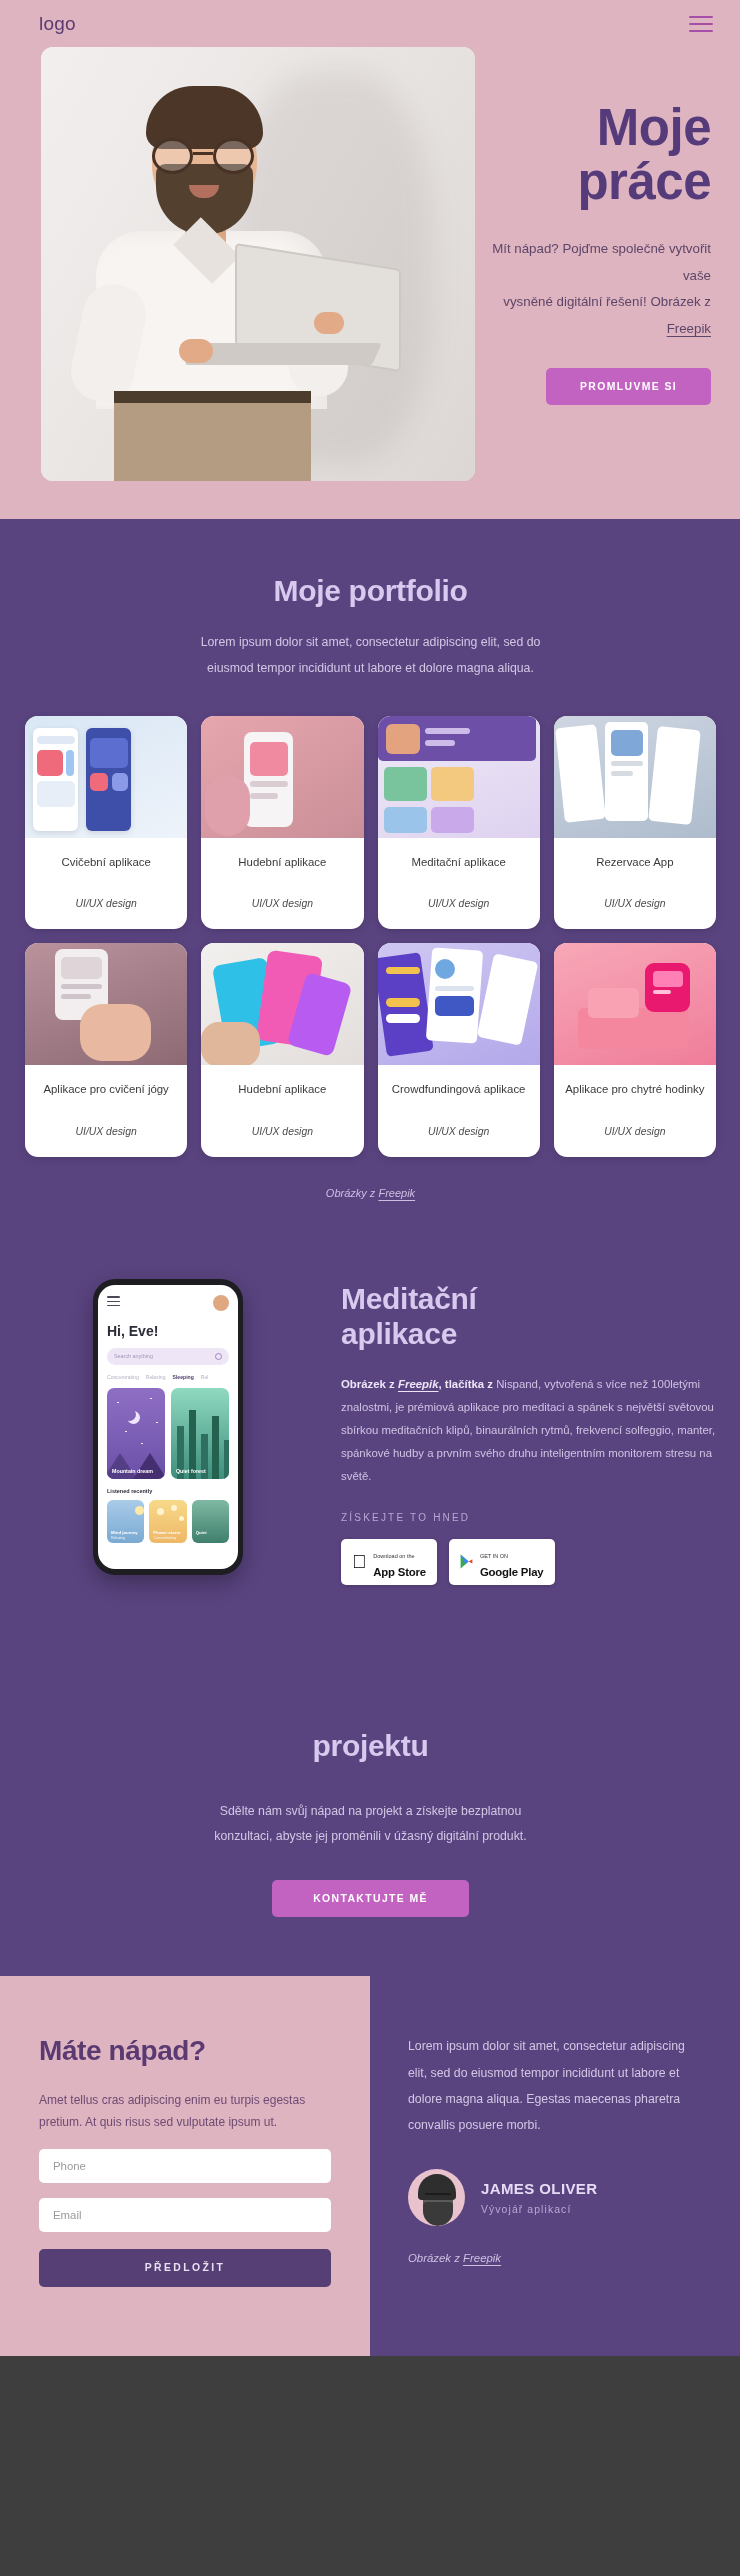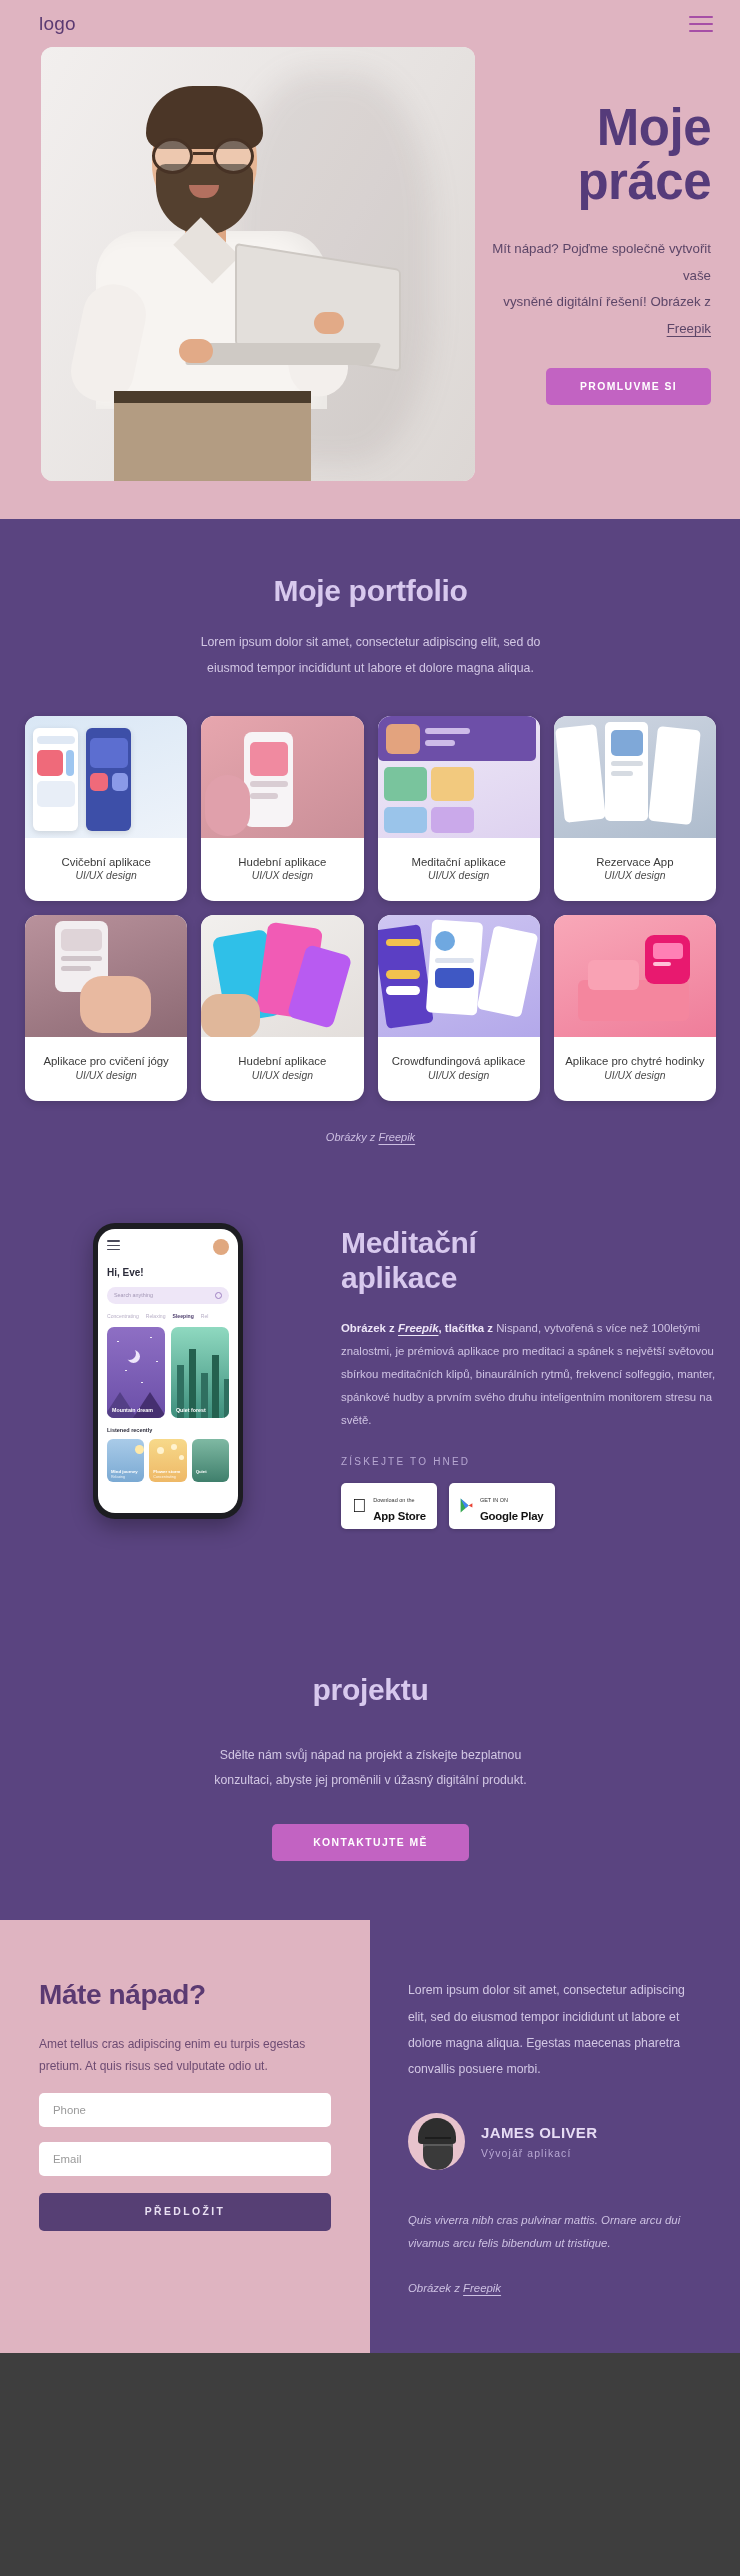--- a/index.html
+++ b/index.html
@@ -108,21 +108,21 @@
   }
   .sec-sub {
     text-align:center; color:#d2c7e4; font-size:12.3px; line-height:2.1;
     max-width:464px; margin:22px auto 0;
   }
   .grid { width:691px; margin:34px auto 0; display:grid; grid-template-columns:repeat(4,1fr); gap:14px; }
   .card { background:#fff; border-radius:13px; overflow:hidden; box-shadow:0 2px 9px rgba(0,0,0,.16); }
   .card-img { height:122px; position:relative; overflow:hidden; }
   .card-body { padding:16px 8px 20px; text-align:center; }
   .card-t { font-size:11.4px; color:#3a3a3a; line-height:1.45; }
-  .card-s { font-size:10.4px; color:#4a4a4a; font-style:italic; margin-top:0; }
+  .card-s { font-size:10.4px; color:#4a4a4a; font-style:italic; margin-top:28px; }
   .credit { text-align:center; color:#cdbfe2; font-size:11px; font-style:italic; margin-top:30px; }
   .credit u { text-decoration:underline; text-underline-offset:3px; }
 
   
   .t1 { background:linear-gradient(160deg,#d9e7f5,#eef3fa); }
   .t1 .mini { position:absolute; background:#fff; border-radius:6px; box-shadow:0 2px 6px rgba(0,0,0,.12); }
   .t2 { background:linear-gradient(150deg,#e7a6ae,#c98f98); }
   .t3 { background:linear-gradient(160deg,#efeaf7,#ded2f0); }
   .t4 { background:linear-gradient(160deg,#cfd6e2,#aebccd); }
   .t5 { background:linear-gradient(160deg,#b9929c,#8d6a74); }
@@ -137,21 +137,21 @@
   .phone-col { width:286px; display:flex; justify-content:center; padding-top:14px; }
   .phone {
     width:150px; height:296px; background:#1d1d22; border-radius:22px; padding:6px 5px;
     box-shadow:0 8px 22px rgba(0,0,0,.32); position:relative;
   }
   .screen { background:#fff; border-radius:17px; height:100%; overflow:hidden; padding:10px 9px; position:relative; }
   .scr-top { display:flex; justify-content:space-between; align-items:center; }
   .scr-burger { width:13px; }
   .scr-burger i { display:block; height:1.6px; background:#4a4a5a; margin-bottom:2.6px; border-radius:2px; }
   .scr-ava { width:16px; height:16px; border-radius:50%; background:#e0a880; }
-  .scr-hi { font-size:10px; font-weight:700; color:#2b2b3a; margin-top:12px; }
+  .scr-hi { font-size:14px; font-weight:700; color:#2b2b3a; margin-top:12px; }
   .scr-search { margin-top:9px; height:17px; background:#eee6f7; border-radius:9px; display:flex; align-items:center; justify-content:space-between; padding:0 7px; }
   .scr-search span { font-size:5.4px; color:#a397b5; }
   .scr-mag { width:7px; height:7px; border:1px solid #a083c4; border-radius:50%; }
   .scr-tabs { display:flex; gap:7px; margin-top:9px; }
   .scr-tabs span { font-size:5.1px; color:#b7aec6; white-space:nowrap; }
   .scr-tabs span.on { color:#4a3a6a; font-weight:700; }
   .scr-cards { display:flex; gap:6px; margin-top:8px; }
   .scr-card { width:61px; height:91px; border-radius:7px; position:relative; overflow:hidden; }
   .sc-a { background:linear-gradient(180deg,#8e6fc4,#6b4fa8); }
   .sc-b { background:linear-gradient(180deg,#8fd9c0,#3e8f7d); }
@@ -534,41 +534,40 @@
       <span>konzultaci, abyste jej proměnili v úžasný digitální produkt.</span>
     </p>
     <div class="cta-btn-wrap">
       <button class="btn-pink2">KONTAKTUJTE MĚ</button>
     </div>
   </section>
 
   <section class="contact">
     <div class="contact-l">
       <h2 class="c-h">Máte nápad?</h2>
-      <p class="c-p">Amet tellus cras adipiscing enim eu turpis egestas pretium. At quis risus sed vulputate odio ut.</p>
+      <p class="c-p">Amet tellus cras adipiscing enim eu turpis egestas pretium. At quis risus sed vulputate ipsum ut.</p>
       <input class="field" type="text" placeholder="Phone" style="">
       <input class="field" type="text" placeholder="Email" style="">
       <button class="btn-submit">PŘEDLOŽIT</button>
     </div>
 
     <div class="contact-r">
       <p class="r-p">Lorem ipsum dolor sit amet, consectetur adipiscing elit, sed do eiusmod tempor incididunt ut labore et dolore magna aliqua. Egestas maecenas pharetra convallis posuere morbi.</p>
       <div class="person">
         <div class="ava">
           <div class="av-face"></div>
           <div class="av-beard"></div>
           <div class="av-hair"></div>
           <div class="av-gl"></div>
         </div>
         <div>
           <div class="p-name">JAMES OLIVER</div>
           <div class="p-role">Vývojář aplikací</div>
         </div>
       </div>
-      <p class="r-q">Quis viverra nibh cras pulvinar mattis. Ornare arcu dui vivamus arcu felis bibendum ut tristique.</p>
       <p class="r-credit">
         <span>Obrázek z </span><u>Freepik</u>
       </p>
     </div>
   </section>
 
 
 </div>
 
 

